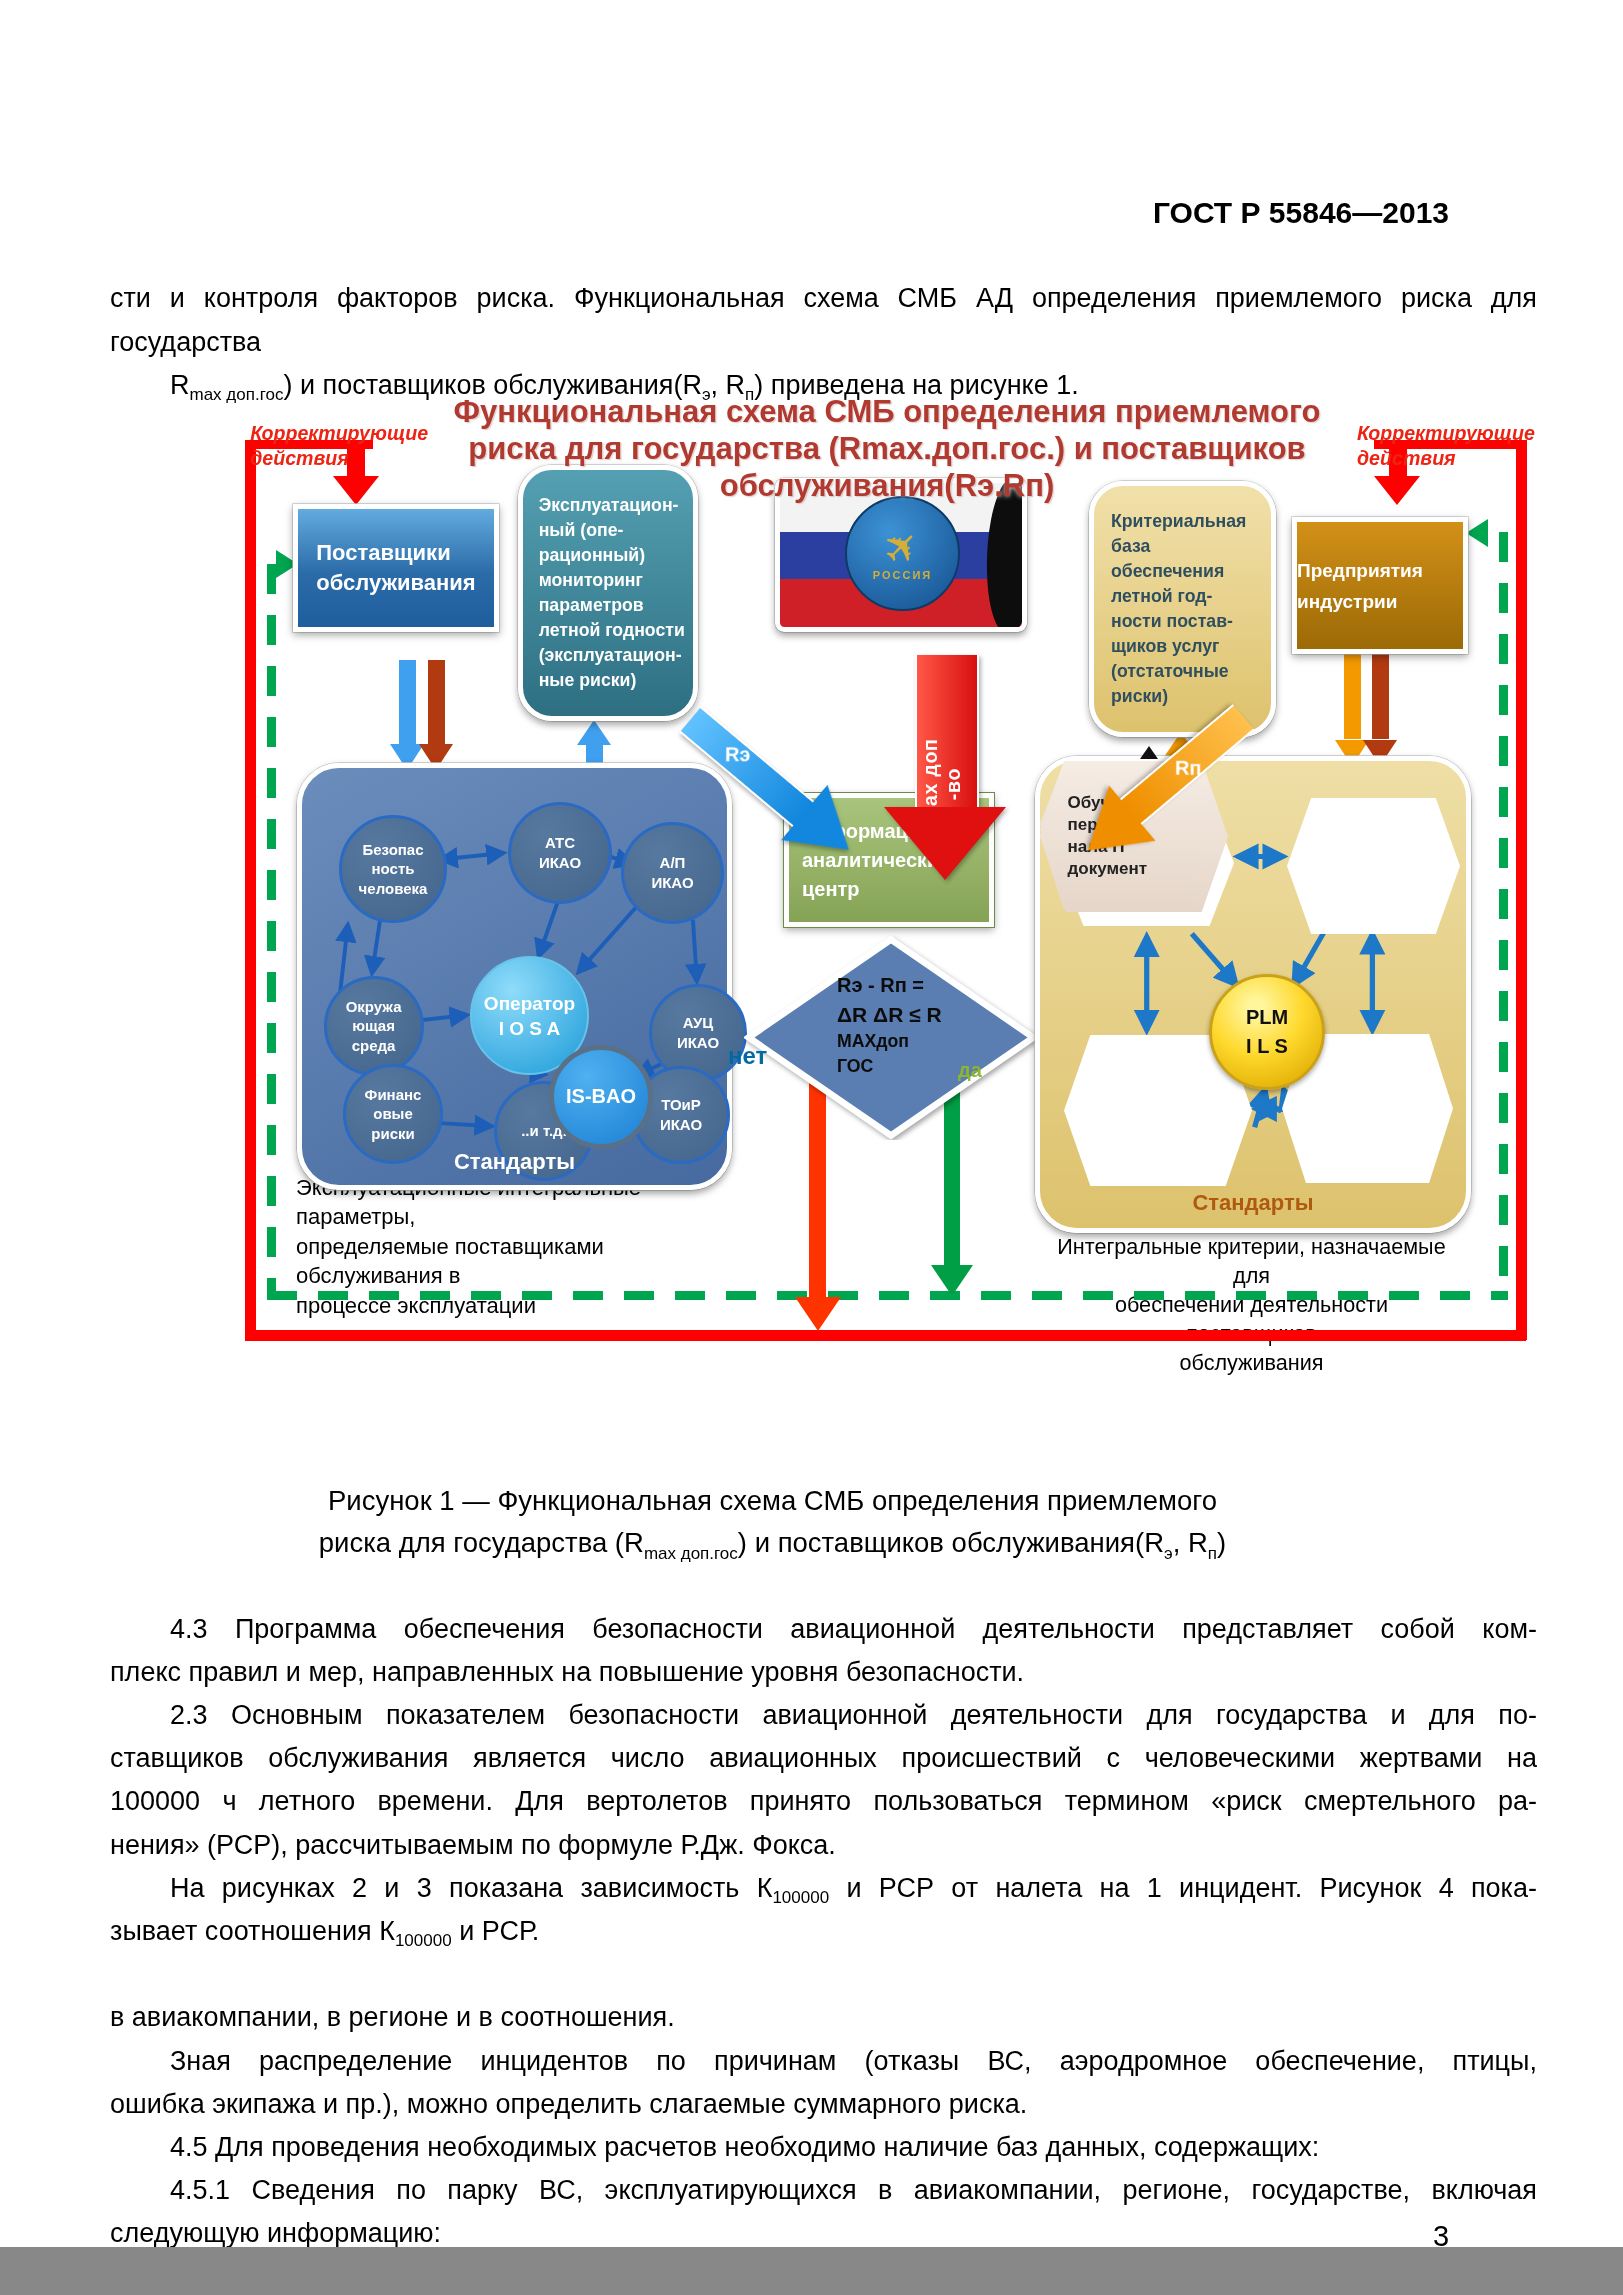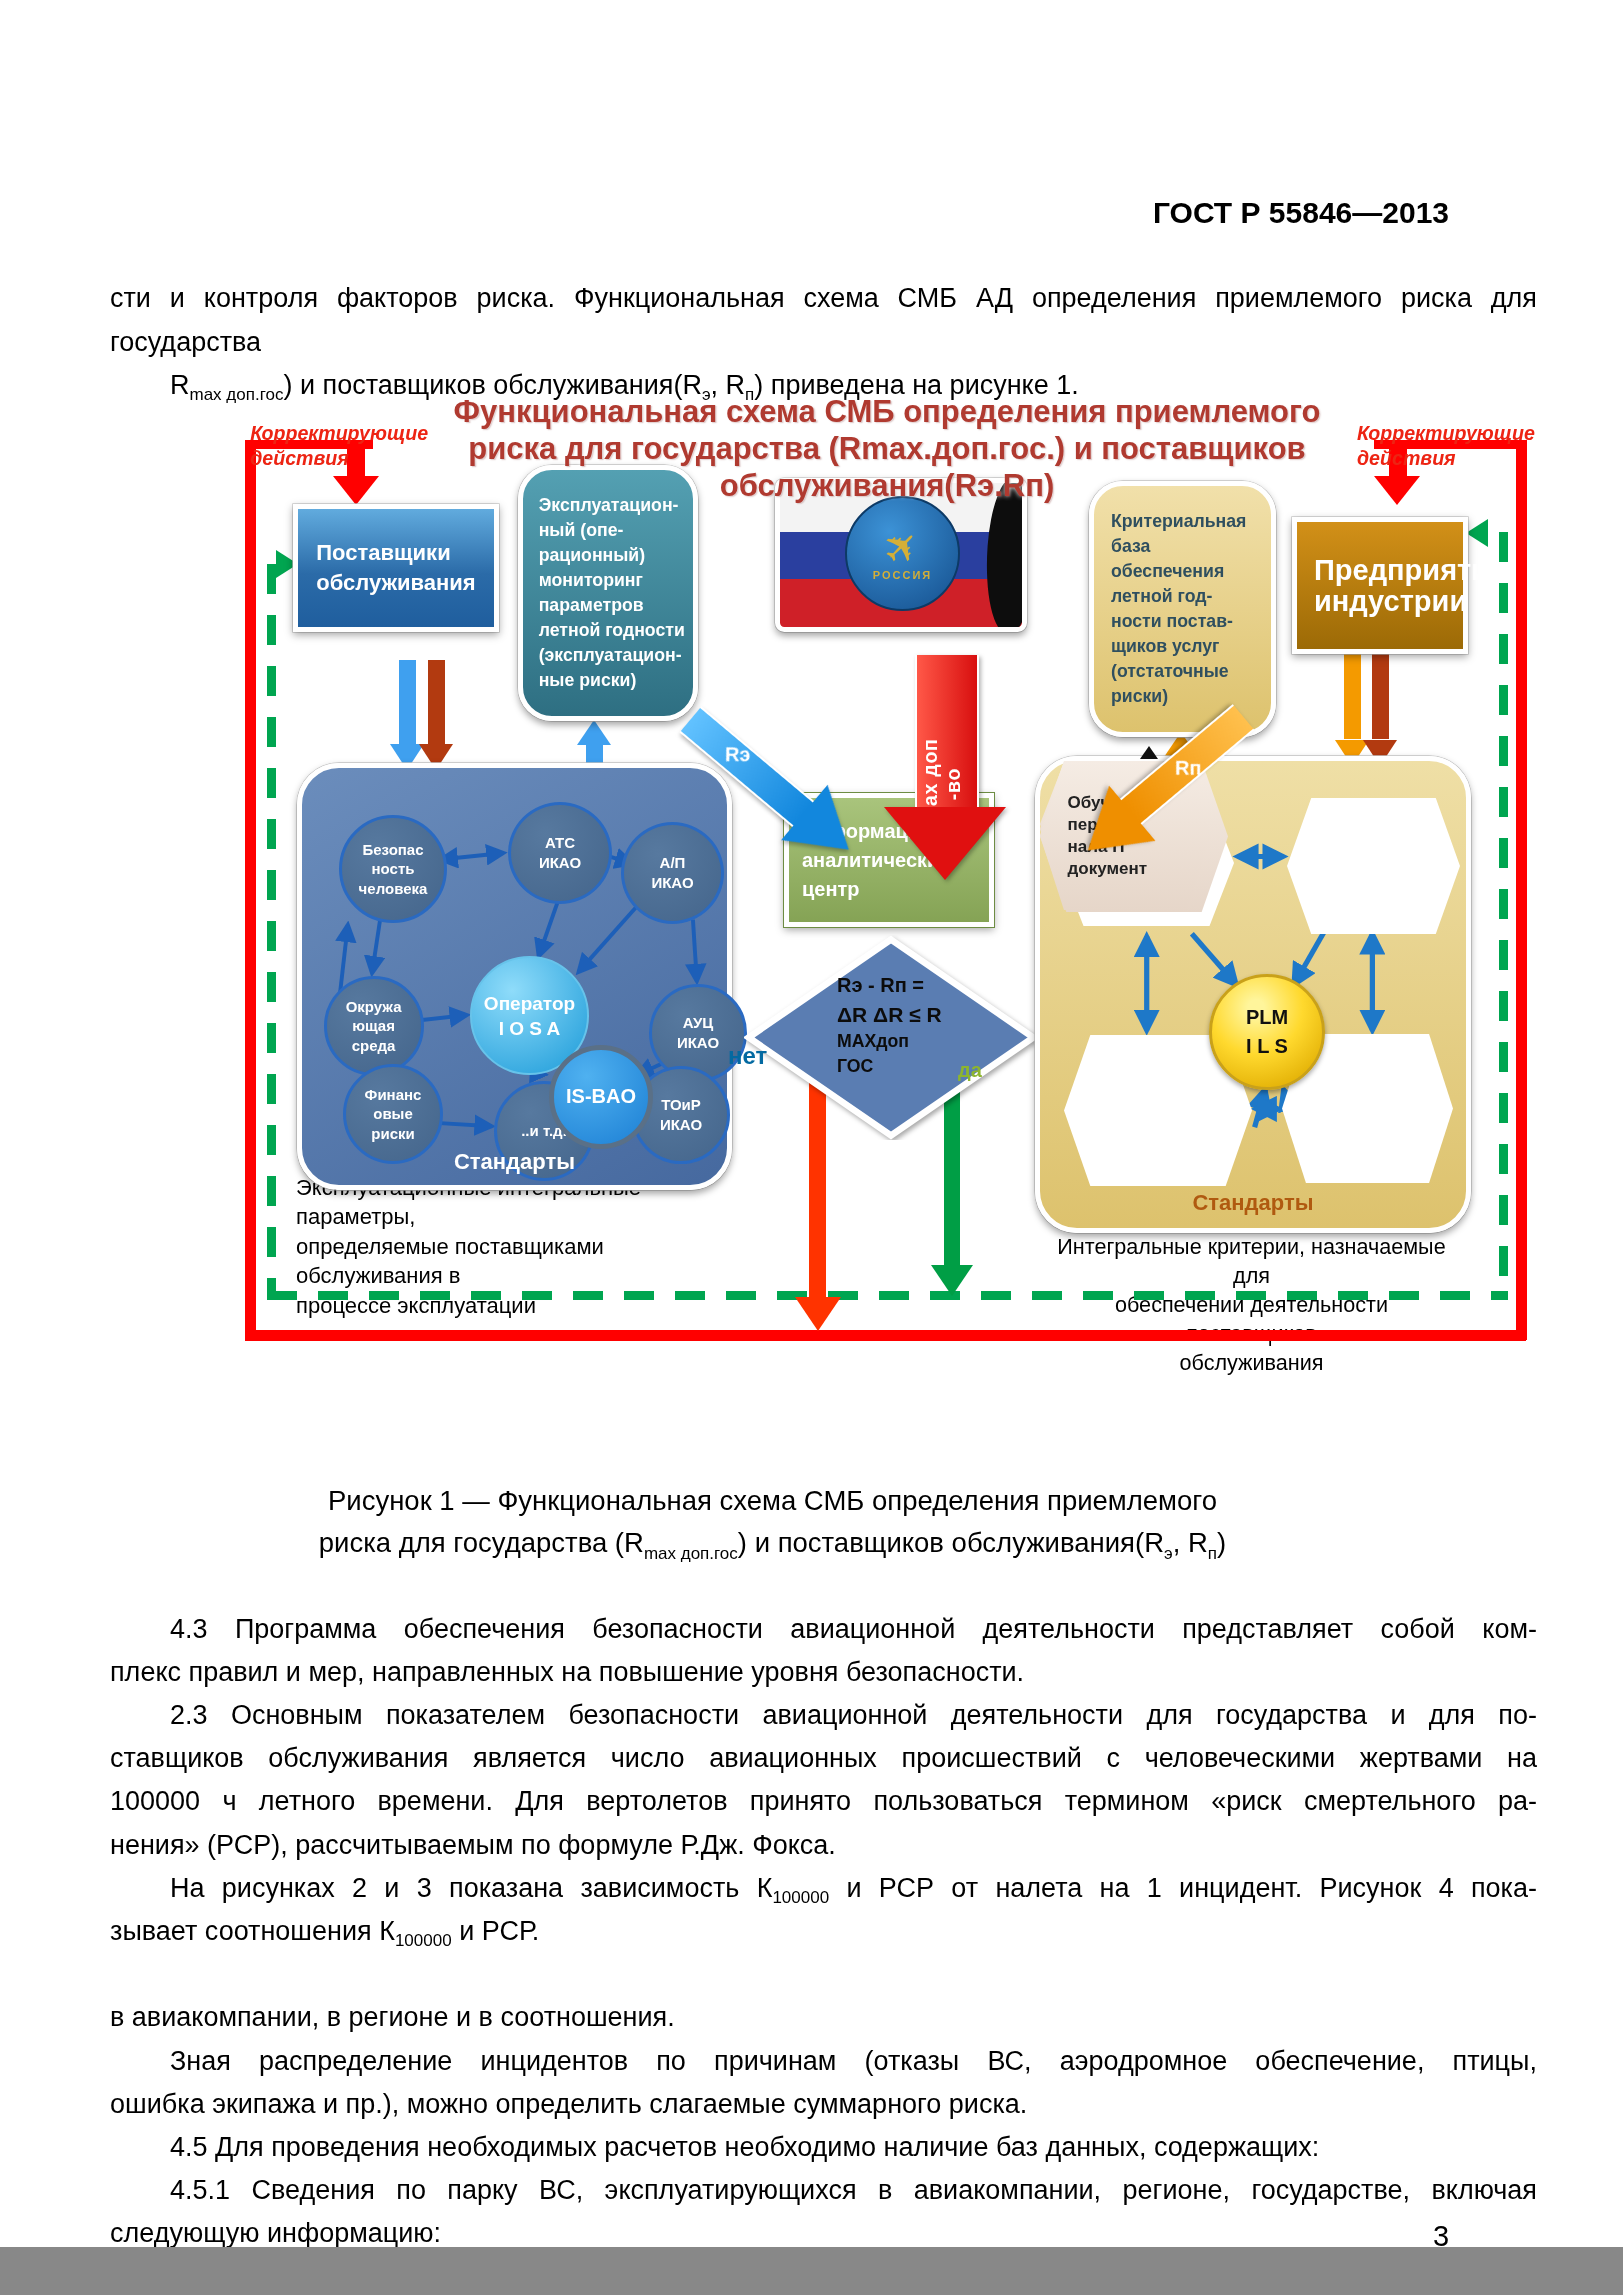--- a/index.html
+++ b/index.html
@@ -118,21 +118,21 @@
 база
 обеспечения
 летной год-
 ности постав-
 щиков услуг
 (отстаточные
 риски)</div>
     </div>
 
     <div class="bx" style="left:1047px;top:124px;width:166px;height:127px;background:linear-gradient(#d29018,#9c6a06);">
-      <div class="t" style="color:#fff;font-size:29px;line-height:31px;padding-left:17px;">Предприятия
+      <div class="t" style="color:#fff;font-size:19px;line-height:31px;padding-left:0;">Предприятия
 индустрии</div>
     </div>
 
     <div class="shaft" style="left:154px;top:267px;width:17px;height:84px;background:#3fa0ef;"></div>
     <div class="tri" style="left:145px;top:351px;border-left:17.7px solid transparent;border-right:17.7px solid transparent;border-top:26px solid #3fa0ef;"></div>
     <div class="shaft" style="left:183px;top:267px;width:17px;height:84px;background:#b23a10;"></div>
     <div class="tri" style="left:174px;top:351px;border-left:17.7px solid transparent;border-right:17.7px solid transparent;border-top:26px solid #b23a10;"></div>
 
     <div class="tri" style="left:332px;top:327px;border-left:17px solid transparent;border-right:17px solid transparent;border-bottom:25px solid #3fa0ef;"></div>
     <div class="shaft" style="left:341px;top:352px;width:17px;height:18.3px;background:#3fa0ef;"></div>

